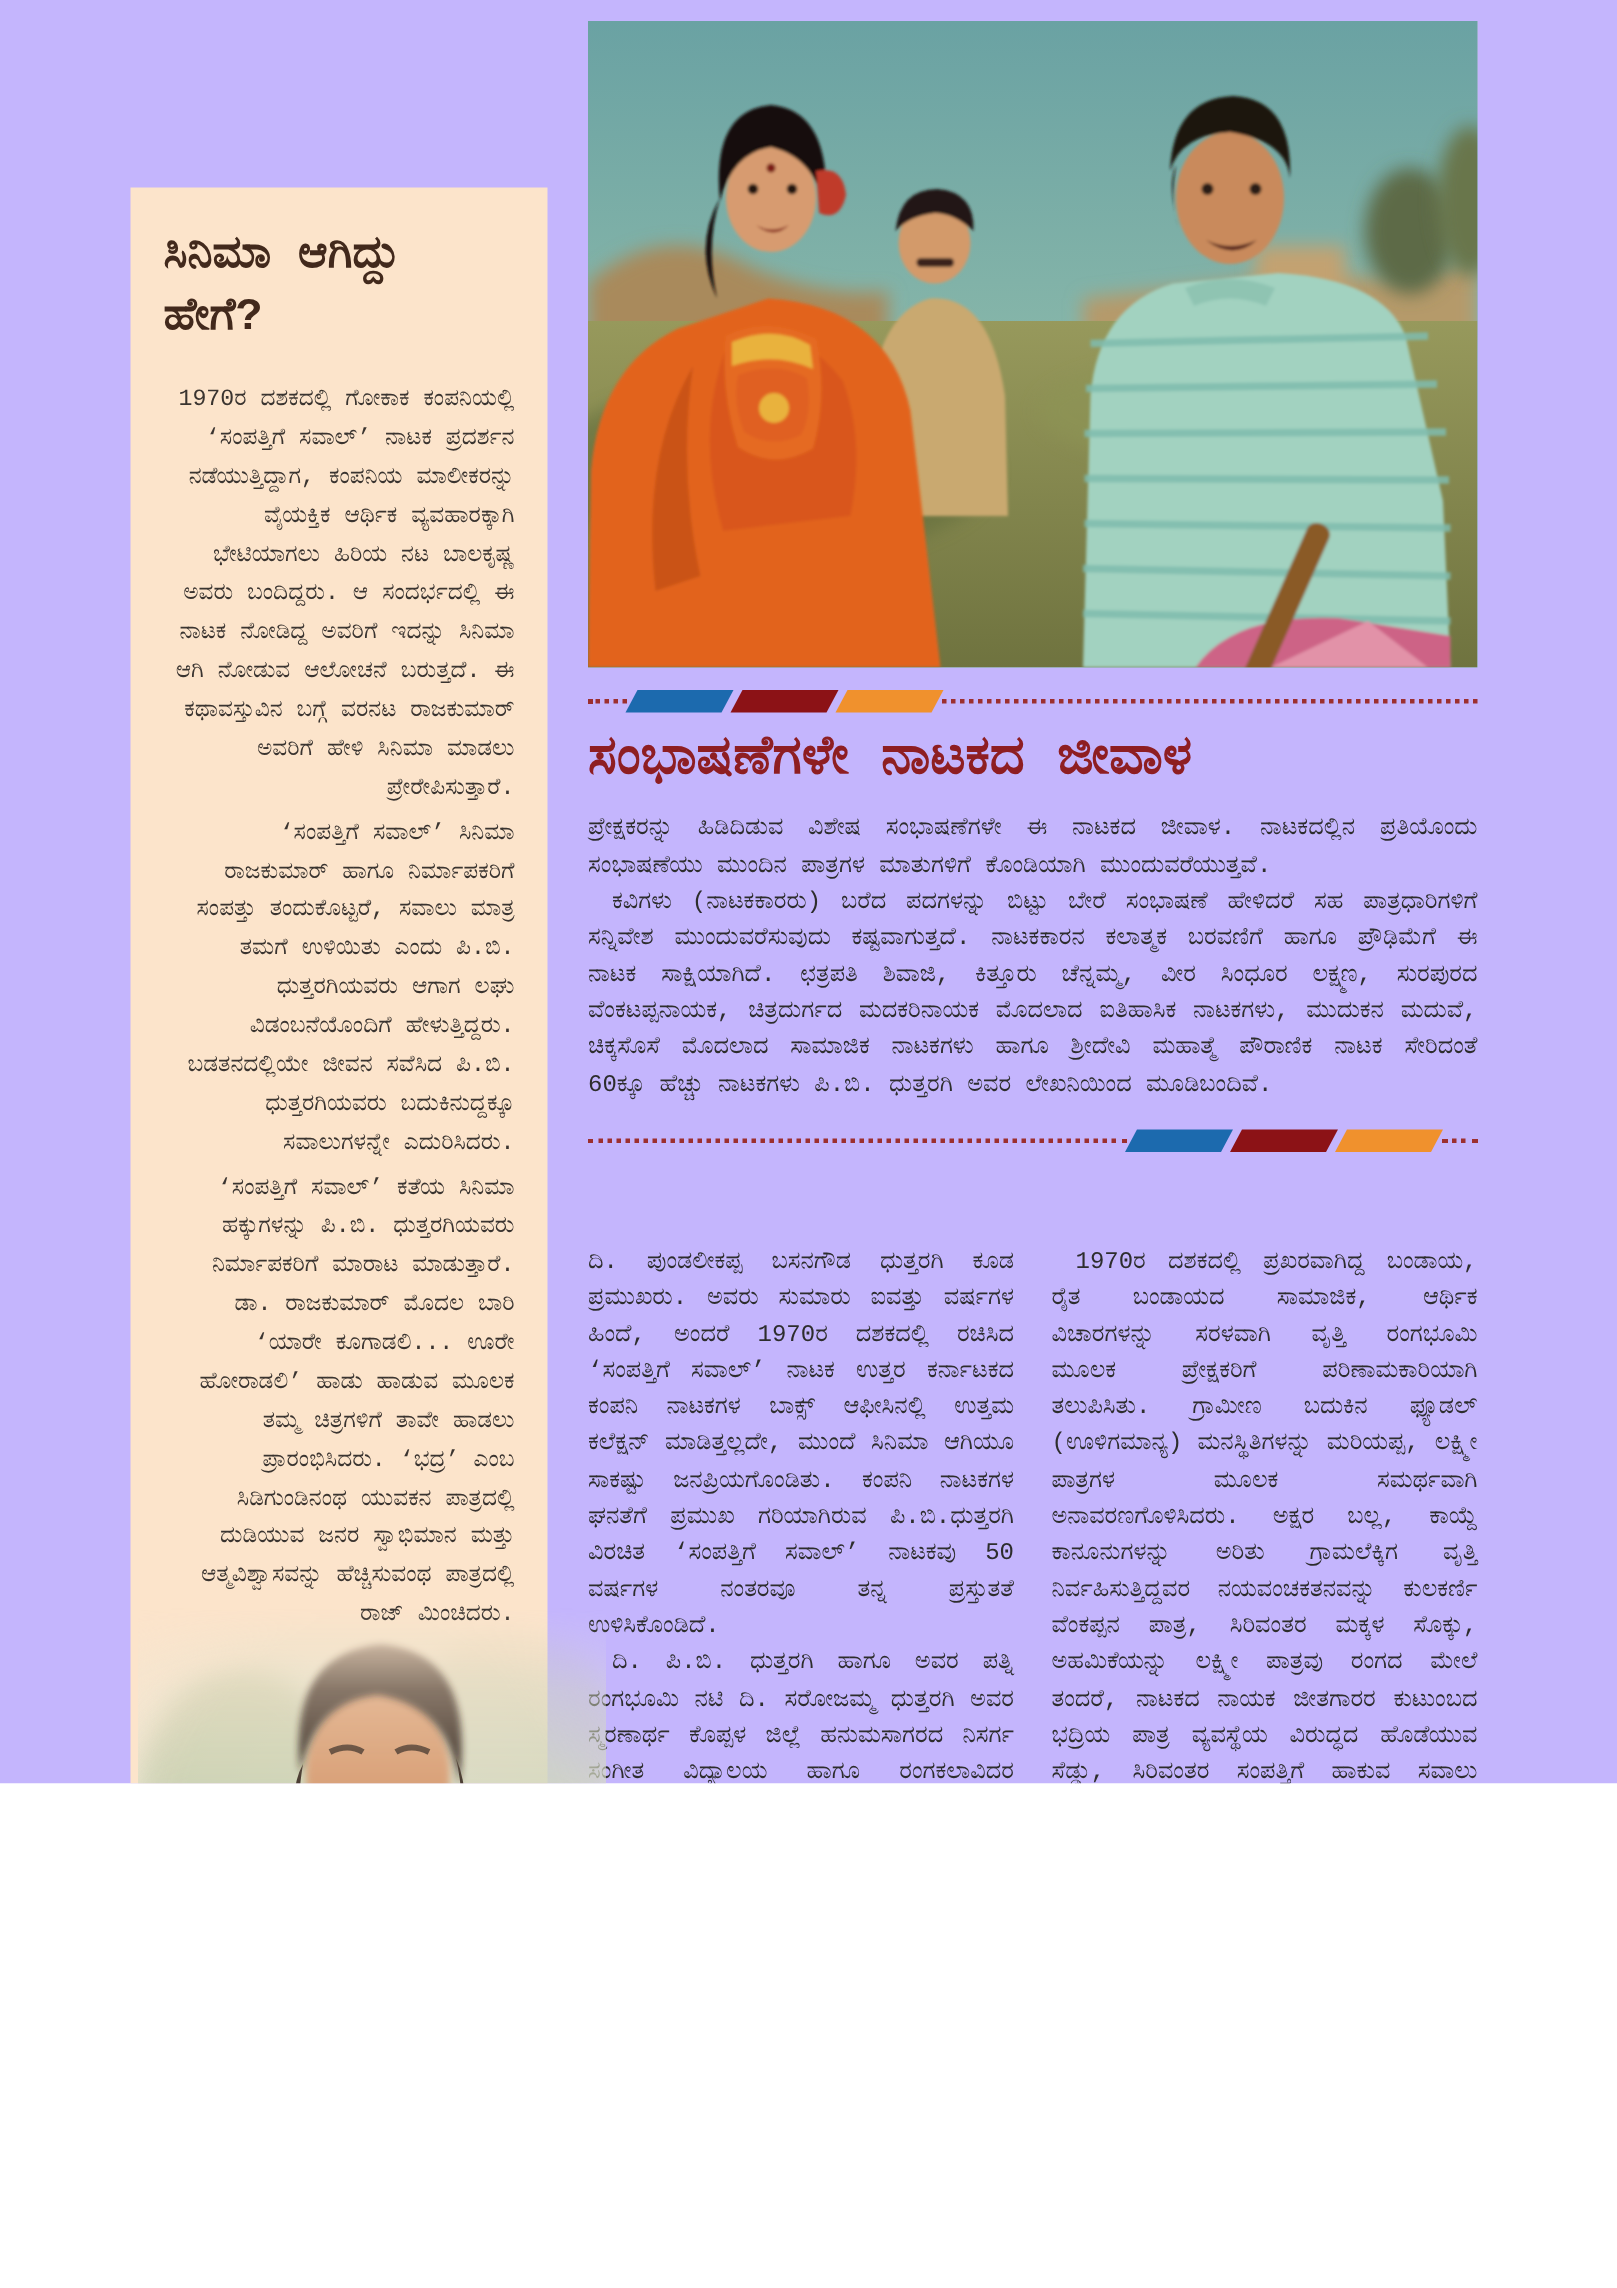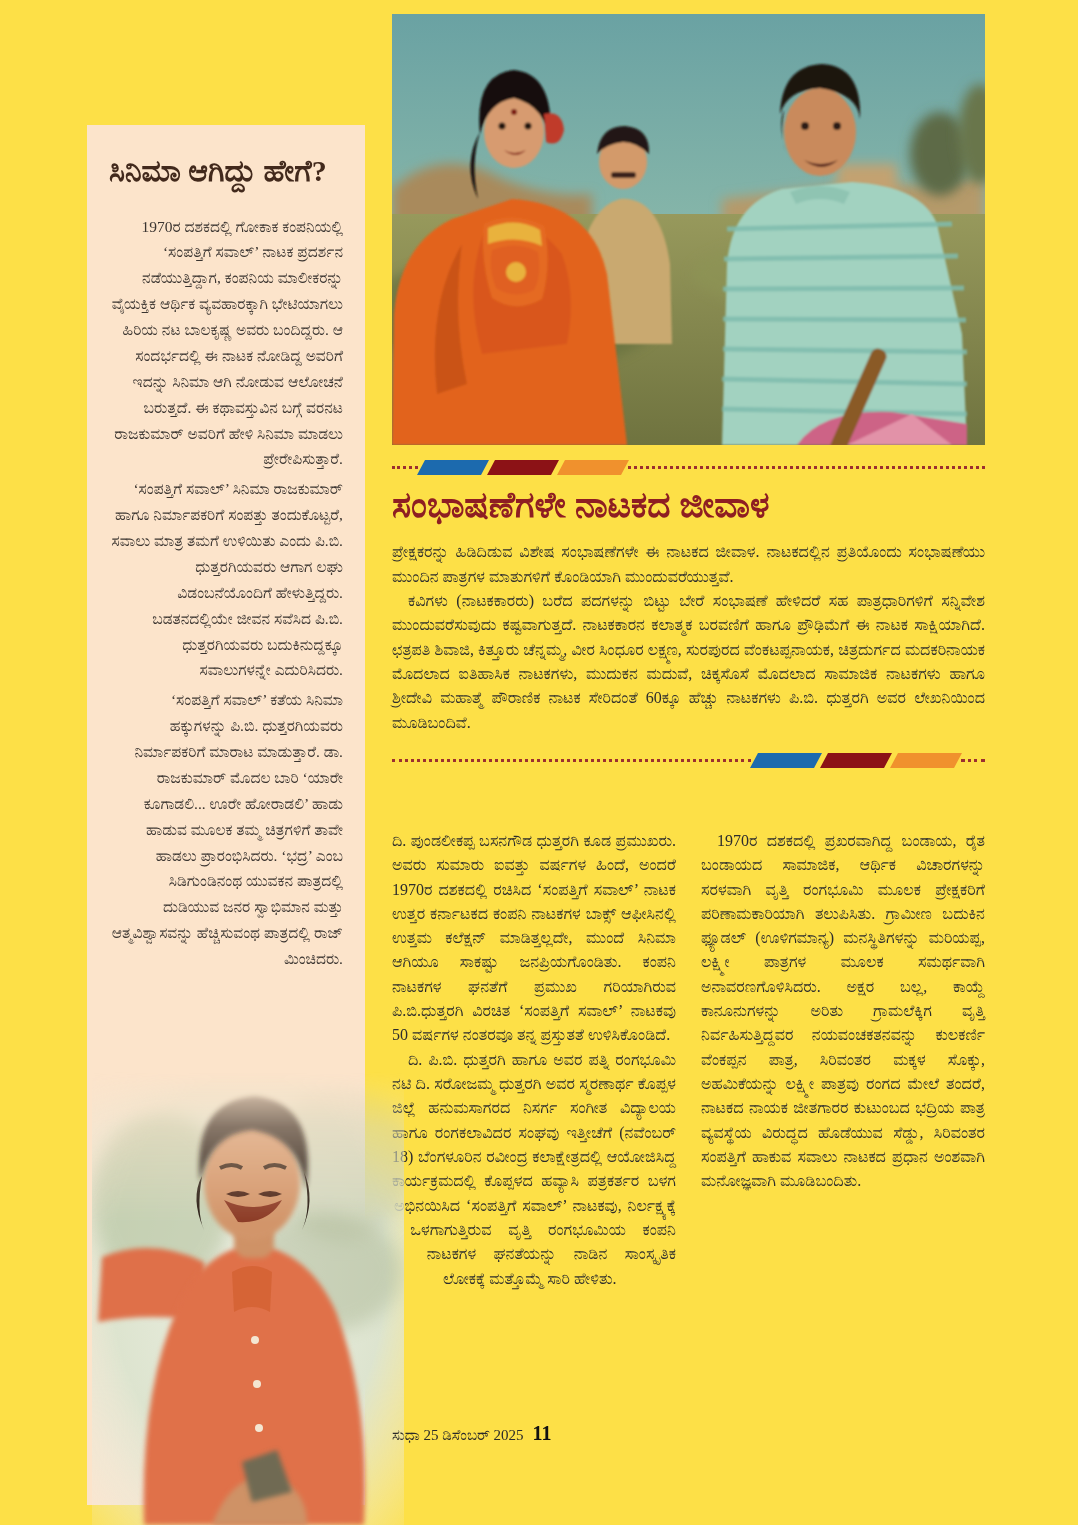--- a/index.html
+++ b/index.html
@@ -1,19 +1,19 @@
 <!DOCTYPE html>
 <html lang="kn"><head>
 <meta charset="utf-8">
 <style>
   html,body{margin:0;padding:0;background:#ffffff;}
   .page{
-    position:relative;width:1078px;height:1525px;margin:0 auto;
-    background:#fde047;overflow:hidden;
-    font-family:Liberation Serif, serif;
+    position:relative;width:1078px;height:1189px;margin:0 auto;
+    background:#c4b5fd;overflow:hidden;
+    font-family:Liberation Mono, monospace;
     -webkit-font-smoothing:antialiased;
   }
   
   .sidebar{
     position:absolute;left:87px;top:125px;width:278px;height:1380px;
     background:#fce4cb;box-sizing:border-box;padding:26px 22px 0 22px;
   }
   .sidebar-title{
     font-size:30px;line-height:1.35;font-weight:bold;color:#42291c;
     margin:0 0 22px 0;letter-spacing:0;

